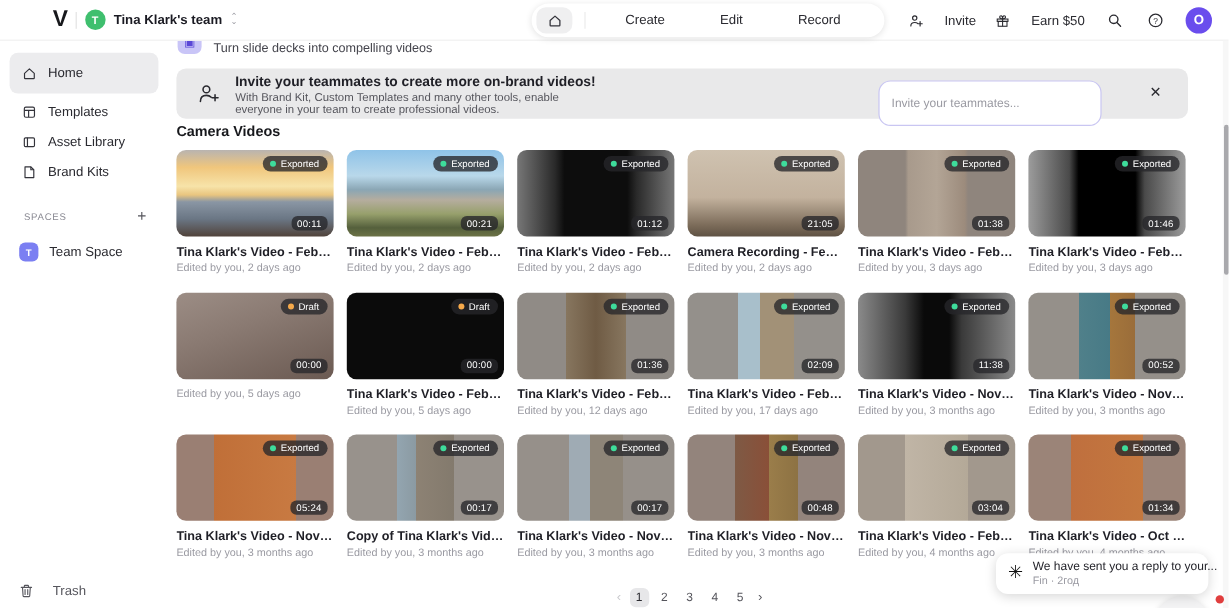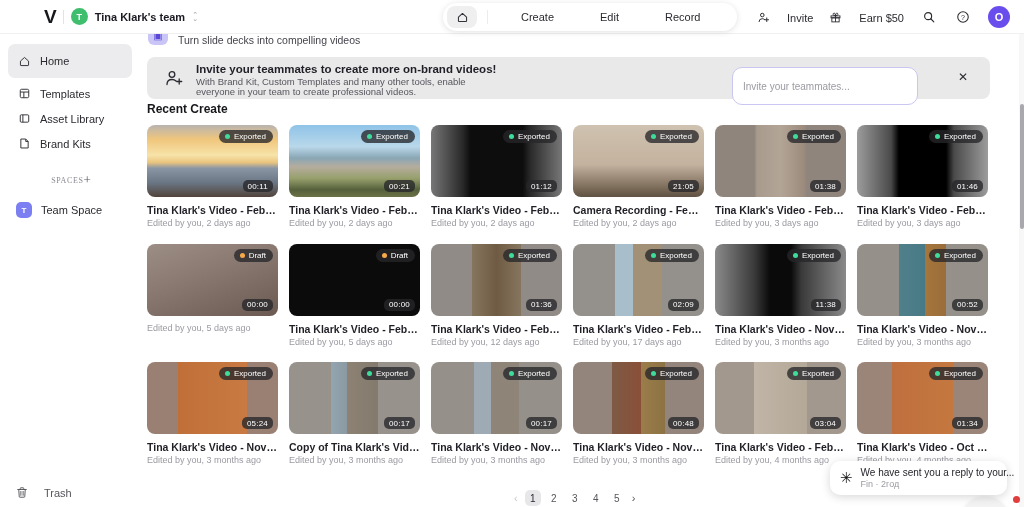--- a/index.html
+++ b/index.html
@@ -30,21 +30,21 @@
   .icon-btn { width:18px; height:18px; display:flex; align-items:center; justify-content:center; cursor:pointer; }
   .user-avatar { width:22px; height:22px; border-radius:50%; background:#6a4ded; color:#fff; font-size:11px;
                  font-weight:700; display:flex; align-items:center; justify-content:center; cursor:pointer; }
 
   
   .sidebar { position:absolute; top:34px; left:0; width:140px; height:473px; background:#fff; z-index:20; }
   .nav-item { position:relative; display:flex; align-items:center; gap:9px; height:20px; margin:0 8px 6px 8px;
               padding:0 10px; border-radius:7px; font-size:11px; color:#2a2a30; cursor:pointer; height:19px; }
   .nav-item.active { background:#ececee; font-weight:400; height:34px; }
   .nav-list { padding-top:10px; }
-  .spaces-head { display:flex; align-items:center; justify-content:center; margin:22px 18px 14px 20px;font-family:Liberation Serif, serif; }
+  .spaces-head { display:flex; align-items:center; justify-content:space-between; margin:22px 18px 14px 20px; }
   .spaces-label { font-size:8px; letter-spacing:.6px; color:#8a8a93; }
   .spaces-add { font-size:13px; color:#55555c; cursor:pointer; line-height:10px; }
   .space-item { display:flex; align-items:center; gap:9px; margin:0 8px; padding:0 8px; height:22px;
                 font-size:11px; color:#2a2a30; cursor:pointer; }
   .space-avatar { width:16px; height:16px; border-radius:5px; background:#7b7ff2; color:#fff; font-size:8px;
                   font-weight:700; display:flex; align-items:center; justify-content:center; }
   .trash-item { position:absolute; left:16px; bottom:8px; display:flex; align-items:center; gap:16px;
                 font-size:11px; color:#55555c; cursor:pointer; }
 
   
@@ -239,21 +239,21 @@
       </span>
       <div class="banner-title">Invite your teammates to create more on-brand videos!</div>
       <div class="banner-body">
         <div>With Brand Kit, Custom Templates and many other tools, enable</div>
         <div>everyone in your team to create professional videos.</div>
       </div>
       <input class="banner-input" placeholder="Invite your teammates..." style="">
       <span class="banner-close">✕</span>
     </div>
 
-    <div class="section-title">Recent Create</div>
+    <div class="section-title">Camera Videos</div>
 
     <div class="grid" id="video-grid">
         <div class="card" style="left: 0px; top: 0px;">
           <div class="thumb" style="background:linear-gradient(180deg,#b9b4b0 0%,#f0c67c 20%,#f7e3a9 42%,#e9c57f 52%,#8a96a4 60%,#6a7684 80%,#51433b 100%)">
             <span class="badge">
               <span class="badge-dot" style="background:#3edc9b"></span>
               <span>Exported</span>
             </span>
             <span class="duration">00:11</span>
           </div>

